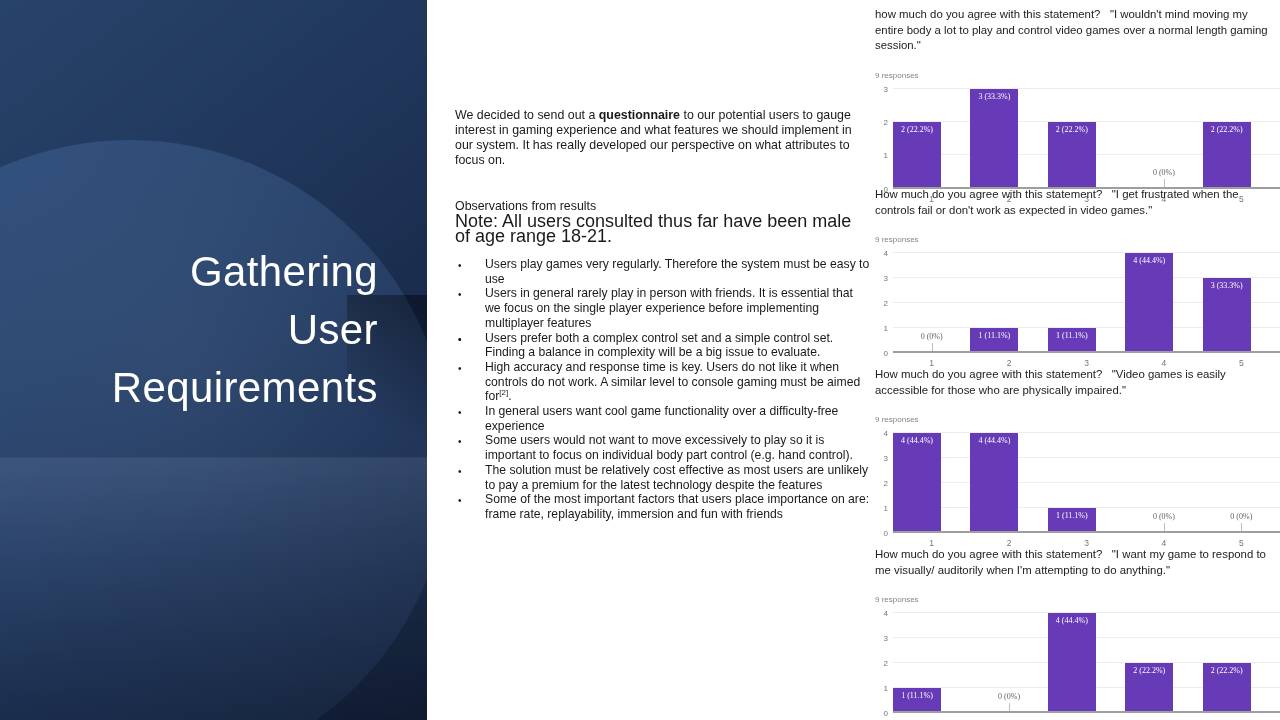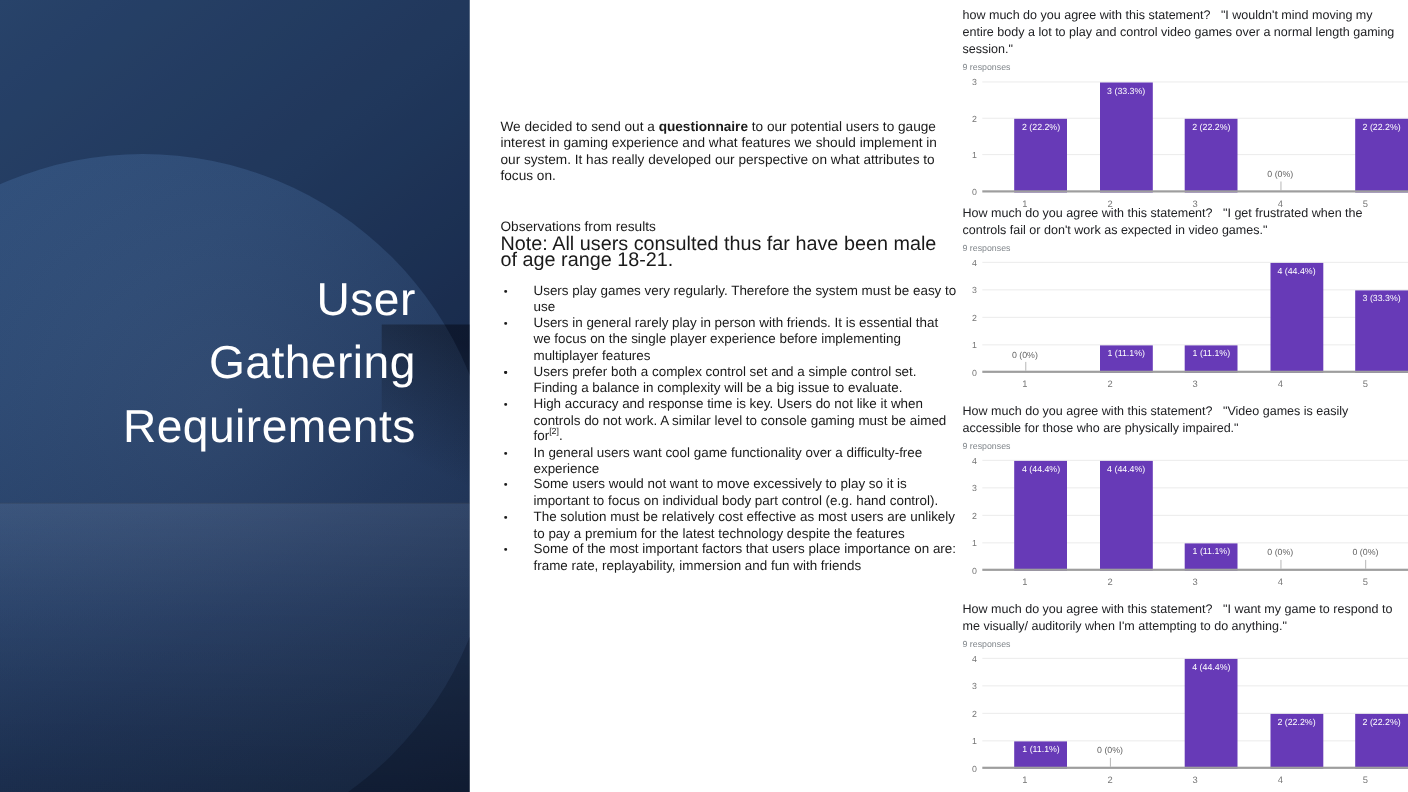--- a/index.html
+++ b/index.html
@@ -27,48 +27,48 @@
   .note { font-size:18px; line-height:15px; }
   .bullets { list-style:none; margin:13px 0 0 0; padding:0; }
   .bullets li { position:relative; padding-left:30px; font-size:12.2px; line-height:14.7px; }
   .bullet-marker { position:absolute; left:3px; top:2px; font-size:10px; }
   sup.cite { font-size:8px; line-height:0; }
 
   
   .charts-column { position:absolute; left:875px; top:0; width:405px; height:720px; }
   .chart { position:relative; height:180px; box-sizing:border-box; padding-top:7px; }
   .chart-title { font-size:11.4px; line-height:15.5px; color:#202124; white-space:pre-wrap; width:401px; }
-  .chart-sub { font-size:8px; color:#80868b; margin-top:3px; }
+  .chart-sub { font-size:8px; color:#80868b; margin-top:17px; }
   .plot-wrap { display:flex; margin-top:9px; }
   .y-axis { position:relative; width:18px; height:100px; flex:none; }
   .ytick { position:absolute; right:5px; transform:translateY(50%); font-size:8px; color:#757575; }
   .plot { position:relative; flex:1; height:100px; }
   .gridline { position:absolute; left:0; right:0; height:1px; background:#ededed; }
   .baseline { position:absolute; left:0; right:0; bottom:0; height:2px; background:#9e9e9e; }
   .bars { position:absolute; left:0; right:0; top:0; bottom:0; display:flex; align-items:flex-end; }
-  .bar-slot { position:relative; flex:1; height:100%; display:flex; justify-content:flex-end; align-items:flex-end; }
+  .bar-slot { position:relative; flex:1; height:100%; display:flex; justify-content:flex-start; align-items:flex-end;font-family:Liberation Serif, serif; }
   .bar { width:48px; background:#673ab7; position:relative; }
   .bar-label { position:absolute; top:3px; left:50%; transform:translateX(-50%); font-size:8px; color:#ffffff; white-space:nowrap; }
   .zero-label { position:absolute; bottom:12px; left:50%; transform:translateX(-50%); font-size:8px; color:#616161; white-space:nowrap; }
   .zero-tick { position:absolute; bottom:2px; left:50%; width:1px; height:8px; background:#bdbdbd; }
   .x-axis { display:flex; margin-left:18px; margin-top:5px; }
   .x-slot { flex:1; text-align:center; font-size:8.5px; color:#757575; }
 </style>
 </head>
 <body>
 
 <div class="slide">
 
   <div class="left-panel">
     <div class="corner-dark"></div>
     <div class="sphere"></div>
     <div class="band"></div>
     <h1 class="slide-title" id="slide-title">
+        <div class="title-line">Gathering</div>
         <div class="title-line">User</div>
-        <div class="title-line">Gathering</div>
         <div class="title-line">Requirements</div>
       </h1>
   </div>
 
   <div class="text-column">
     <p class="intro"><span>We decided to send out a </span><b>questionnaire</b><span> to our potential users to gauge interest in gaming experience and what features we should implement in our system. It has really developed our perspective on what attributes to focus on.</span></p>
     <div class="obs-heading">Observations from results</div>
     <div class="note">Note: All users consulted thus far have been male of age range 18-21.</div>
     <ul class="bullets" id="bullet-list">
         <li><span class="bullet-marker">•</span><span class="bullet-text"><span>Users play games very regularly. Therefore the system must be easy to use</span></span></li>

